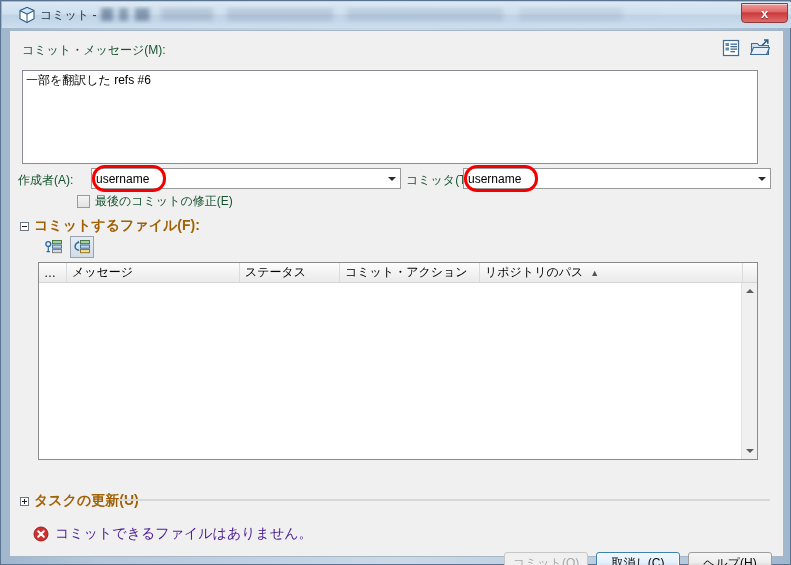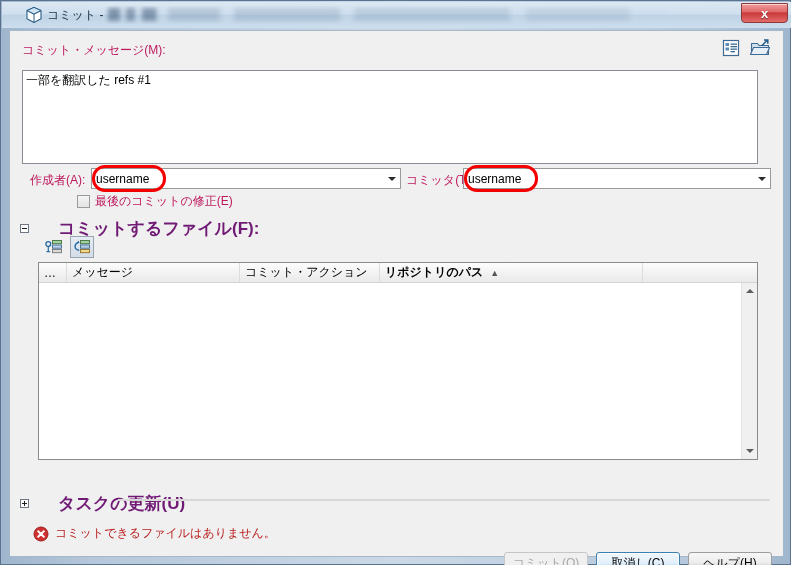--- a/index.html
+++ b/index.html
@@ -20,21 +20,21 @@
     background: linear-gradient(to right, #9fb6cd 0%, #b6c8db 12%, #cbd9e7 50%, #b6c8db 88%, #9fb6cd 100%);
     border: 1px solid #5a7391;
     padding: 0;
   }
   #titlebar {
     position: absolute;
     left: 1px; top: 1px;
     width: 789px; height: 26px;
     background: linear-gradient(to bottom, #dce8f3 0%, #cfdfee 45%, #bed3e6 52%, #cddeed 100%);
     display: flex; align-items: center;
-    padding-left: 23px;
+    padding-left: 16px;
   }
   #title-icon { width: 18px; height: 18px; flex: 0 0 auto; margin-right: 4px; }
   #title-text {
     font-size: 12px; color: #1b3043;
     white-space: nowrap; overflow: hidden;
     display: flex; align-items: baseline;
   }
   .title-blur {
     display: inline-block;
     margin-left: 5px;
@@ -75,40 +75,40 @@
 
   
   #client {
     position: absolute;
     left: 8px; top: 29px;
     width: 775px; height: 527px;
     background: #f0f0f0;
     border: 1px solid #a6b7c8;
   }
 
-  .lbl { color: #be185d; font-size: 12px; white-space: nowrap; }
+  .lbl { color: #14532d; font-size: 12px; white-space: nowrap; }
 
   
   #msg-label { position: absolute; left: 12px; top: 11px; }
   #tpl-icons { position: absolute; right: 12px; top: 6px; display: flex; gap: 7px; }
   .tool-ico { width: 22px; height: 22px; cursor: pointer; }
   #msg-box {
     position: absolute; left: 12px; top: 39px;
     width: 736px; height: 94px;
     background: #fff;
     border: 1px solid #898c95;
     padding: 2px 3px;
     font-size: 12px;
     overflow: hidden;
     cursor: text;
   }
   #msg-text { line-height: 15px; color: #000; white-space: pre-wrap; }
 
   
-  #author-label { position: absolute; left: 20px; top: 141px; }
+  #author-label { position: absolute; left: 8px; top: 141px; }
   #author-combo {
     position: absolute; left: 81px; top: 137px;
     width: 310px; height: 21px;
     background: #fff; border: 1px solid #9a9a9a;
     display: flex; align-items: center;
   }
   #author-value {
     padding-left: 4px; font-size: 12px; color: #000;
     flex: 1 1 auto; white-space: nowrap; overflow: hidden;
   }
@@ -163,21 +163,21 @@
     position: relative; flex: 0 0 auto; cursor: pointer;
   }
   .expander::before {
     content: ""; position: absolute; left: 1px; top: 3px;
     width: 5px; height: 1px; background: #1f1f1f;
   }
   .expander.plus::after {
     content: ""; position: absolute; left: 3px; top: 1px;
     width: 1px; height: 5px; background: #1f1f1f;
   }
-  .group-title { font-weight: bold; font-size: 17px; color: #701a75; white-space: nowrap; margin-left: 24px; }
+  .group-title { font-weight: bold; font-size: 14px; color: #a16207; white-space: nowrap; }
 
   #files-toolbar { position: absolute; left: 32px; top: 205px; display: flex; gap: 4px; }
   .tb-btn {
     width: 24px; height: 22px;
     display: flex; align-items: center; justify-content: center;
     border: 1px solid transparent; cursor: pointer;
   }
   .tb-btn.pressed {
     border: 1px solid #9aa4b0;
     background: linear-gradient(to bottom,#e6ecf3,#d3dde8);
@@ -197,21 +197,21 @@
     border-bottom: 1px solid #d5d5d5;
   }
   .th {
     display: flex; align-items: center;
     padding-left: 5px;
     border-right: 1px solid #dcdcdc;
     font-size: 12px; color: #000;
     white-space: nowrap; overflow: hidden;
     cursor: pointer;
   }
-  .th.sorted { font-weight: bold; }
+  .th.sorted { font-weight: normal; }
   .sort-arrow { margin-left: 7px; font-size: 9px; color: #555; }
   #tbody { height: 176px; background: #fff; }
 
   #vscroll {
     position: absolute; right: 0; top: 20px;
     width: 16px; height: 176px;
     background: #f0f0f0;
     border-left: 1px solid #e2e2e2;
   }
   .sc-arrow {
@@ -231,21 +231,21 @@
   #task-header { position: absolute; left: 10px; top: 461px; display: flex; align-items: center; }
   #task-rule {
     position: absolute; left: 108px; top: 468px;
     width: 652px; height: 2px;
     background: #d8d8d8;
   }
 
   
   #error-row { position: absolute; left: 23px; top: 494px; display: flex; align-items: center; }
   #error-icon { width: 16px; height: 16px; margin-right: 6px; flex: 0 0 auto; }
-  #error-text { color: #b91c1c; font-size: 12px; white-space: nowrap; text-align: right; }
+  #error-text { color: #4c1d95; font-size: 14px; white-space: nowrap; text-align: right; }
 
   
   #buttons { position: absolute; right: 11px; top: 521px; display: flex; gap: 8px; }
   .btn {
     height: 23px; min-width: 84px;
     border: 1px solid #9d9d9d;
     border-radius: 3px;
     background: linear-gradient(to bottom, #f6f6f6 0%, #ededed 48%, #dfdfdf 52%, #eaeaea 100%);
     display: flex; align-items: center; justify-content: center;
     font-size: 12px; color: #000;
@@ -293,21 +293,21 @@
         <rect x="10.5" y="14" width="4.5" height="1.3" fill="#3f6a93"></rect>
       </svg>
       <svg class="tool-ico" viewBox="0 0 22 22">
         <path d="M2.5 6.5h6l1.6 2h9.4v9H2.5z" fill="#cfe0ef" stroke="#3f6a93" stroke-width="1.1" stroke-linejoin="round"></path>
         <path d="M4.5 10.5h16l-3 7h-16z" fill="#e7f0f8" stroke="#3f6a93" stroke-width="1.1" stroke-linejoin="round"></path>
         <path d="M13 8.5 18.5 3M15 3h3.8v3.8" fill="none" stroke="#1f5c8f" stroke-width="1.5"></path>
       </svg>
     </div>
 
     <div id="msg-box">
-      <div id="msg-text">一部を翻訳した refs #1</div>
+      <div id="msg-text">一部を翻訳した refs #6</div>
     </div>
 
     <div id="author-label" class="lbl">作成者(A):</div>
     <div id="author-combo">
       <div id="author-value">username</div>
       <div class="combo-arrow"></div>
     </div>
 
     <div id="committer-label" class="lbl">コミッタ(T):</div>
     <div id="committer-combo">
@@ -350,20 +350,23 @@
     </div>
 
     <div id="table-wrap">
       <div id="thead">
         <div class="th" style="width:28px">
           <span>…</span>
         </div>
         <div class="th" style="width:173px">
           <span>メッセージ</span>
         </div>
+        <div class="th" style="width:100px">
+          <span>ステータス</span>
+        </div>
         <div class="th" style="width:140px">
           <span>コミット・アクション</span>
         </div>
         <div class="th sorted" style="width:263px">
           <span>リポジトリのパス</span>
           <span class="sort-arrow">▲</span>
         </div>
       </div>
       <div id="tbody"></div>
       <div id="vscroll">

